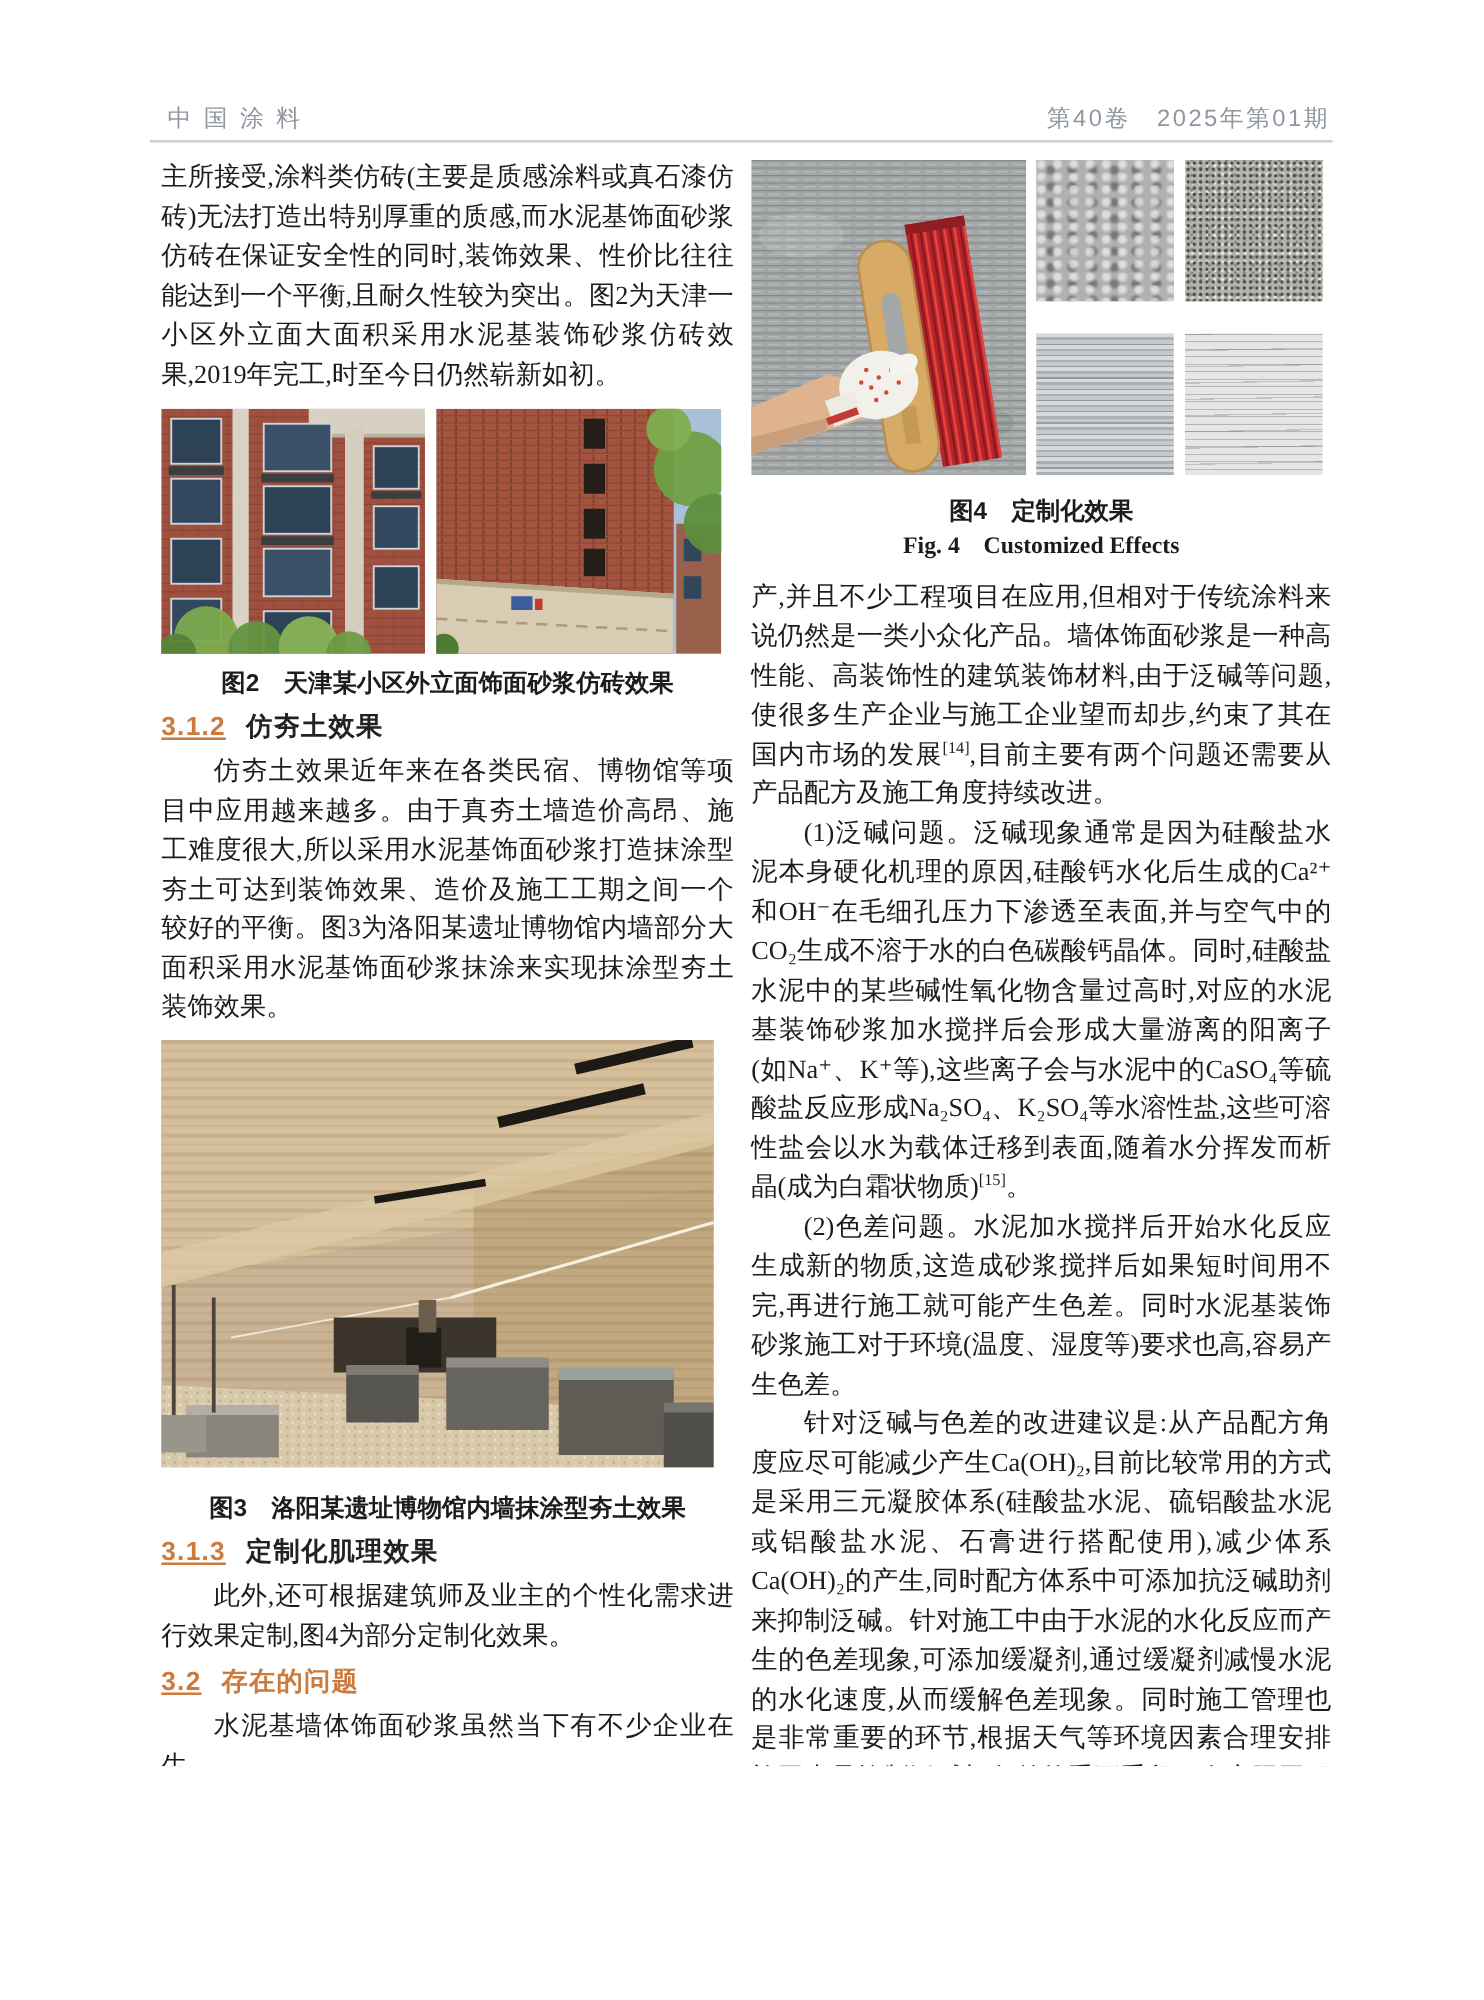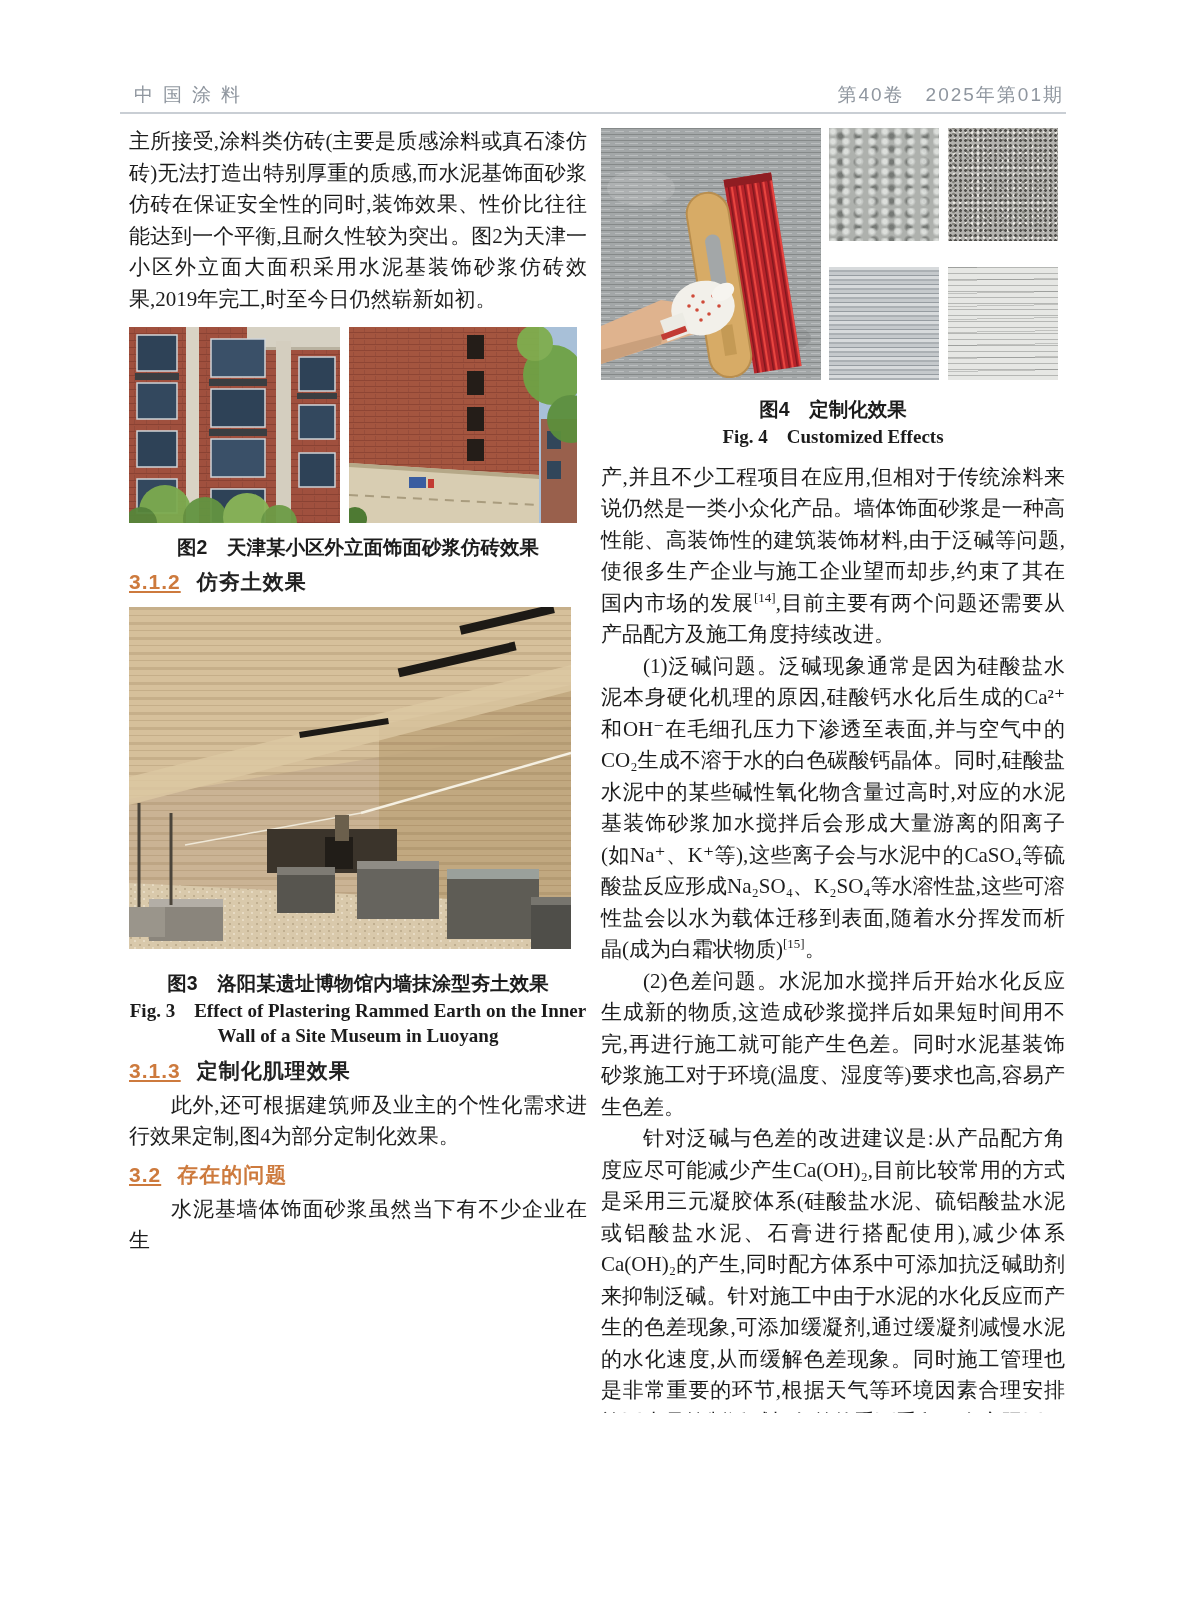--- a/index.html
+++ b/index.html
@@ -145,20 +145,21 @@
             <circle cx="222" cy="92" r="24" fill="#5c8f3c"></circle>
             <circle cx="186" cy="16" r="18" fill="#7fae4e"></circle>
           </g>
           <circle cx="6" cy="192" r="12" fill="#4e7a33"></circle>
         </svg>
       </div>
     </figure>
     <p class="cap-zh">图2　天津某小区外立面饰面砂浆仿砖效果</p>
 
     <h3 class="sec"><span class="num">3.1.2</span><span class="ttl">仿夯土效果</span></h3>
+    <p class="body">仿夯土效果近年来在各类民宿、博物馆等项目中应用越来越多。由于真夯土墙造价高昂、施工难度很大,所以采用水泥基饰面砂浆打造抹涂型夯土可达到装饰效果、造价及施工工期之间一个较好的平衡。图3为洛阳某遗址博物馆内墙部分大面积采用水泥基饰面砂浆抹涂来实现抹涂型夯土装饰效果。</p>
 
     <figure class="fig fig3-wrap">
       <svg width="442" height="342" viewBox="0 0 442 342">
         <defs>
           <pattern id="st1" width="10" height="15" patternUnits="userSpaceOnUse">
             <rect width="10" height="15" fill="rgba(0,0,0,0)"></rect>
             <rect y="0" width="10" height="3" fill="rgba(143,115,78,0.22)"></rect>
             <rect y="8" width="10" height="1" fill="rgba(120,94,58,0.18)"></rect>
           </pattern>
           <pattern id="spk" width="9" height="7" patternUnits="userSpaceOnUse">
@@ -198,21 +199,20 @@
           <rect x="402" y="290" width="40" height="8" fill="#77756e"></rect>
           <rect x="0" y="300" width="36" height="30" fill="#9a958b"></rect>
         </g>
         <g stroke="#4a443a" stroke-width="3">
           <line x1="10" y1="196" x2="10" y2="300"></line>
           <line x1="42" y1="206" x2="42" y2="298"></line>
         </g>
       </svg>
     </figure>
     <p class="cap-zh">图3　洛阳某遗址博物馆内墙抹涂型夯土效果</p>
-    <p class="cap-en">Fig. 3　Effect of Plastering Rammed Earth on the Inner Wall of a Site Museum in Luoyang</p>
 
     <h3 class="sec"><span class="num">3.1.3</span><span class="ttl">定制化肌理效果</span></h3>
     <p class="body">此外,还可根据建筑师及业主的个性化需求进行效果定制,图4为部分定制化效果。</p>
 
     <h3 class="sec lvl2"><span class="num">3.2</span><span class="ttl">存在的问题</span></h3>
     <p class="body">水泥基墙体饰面砂浆虽然当下有不少企业在生</p>
   </div>
 
   <div class="col right">
     <figure class="fig">

